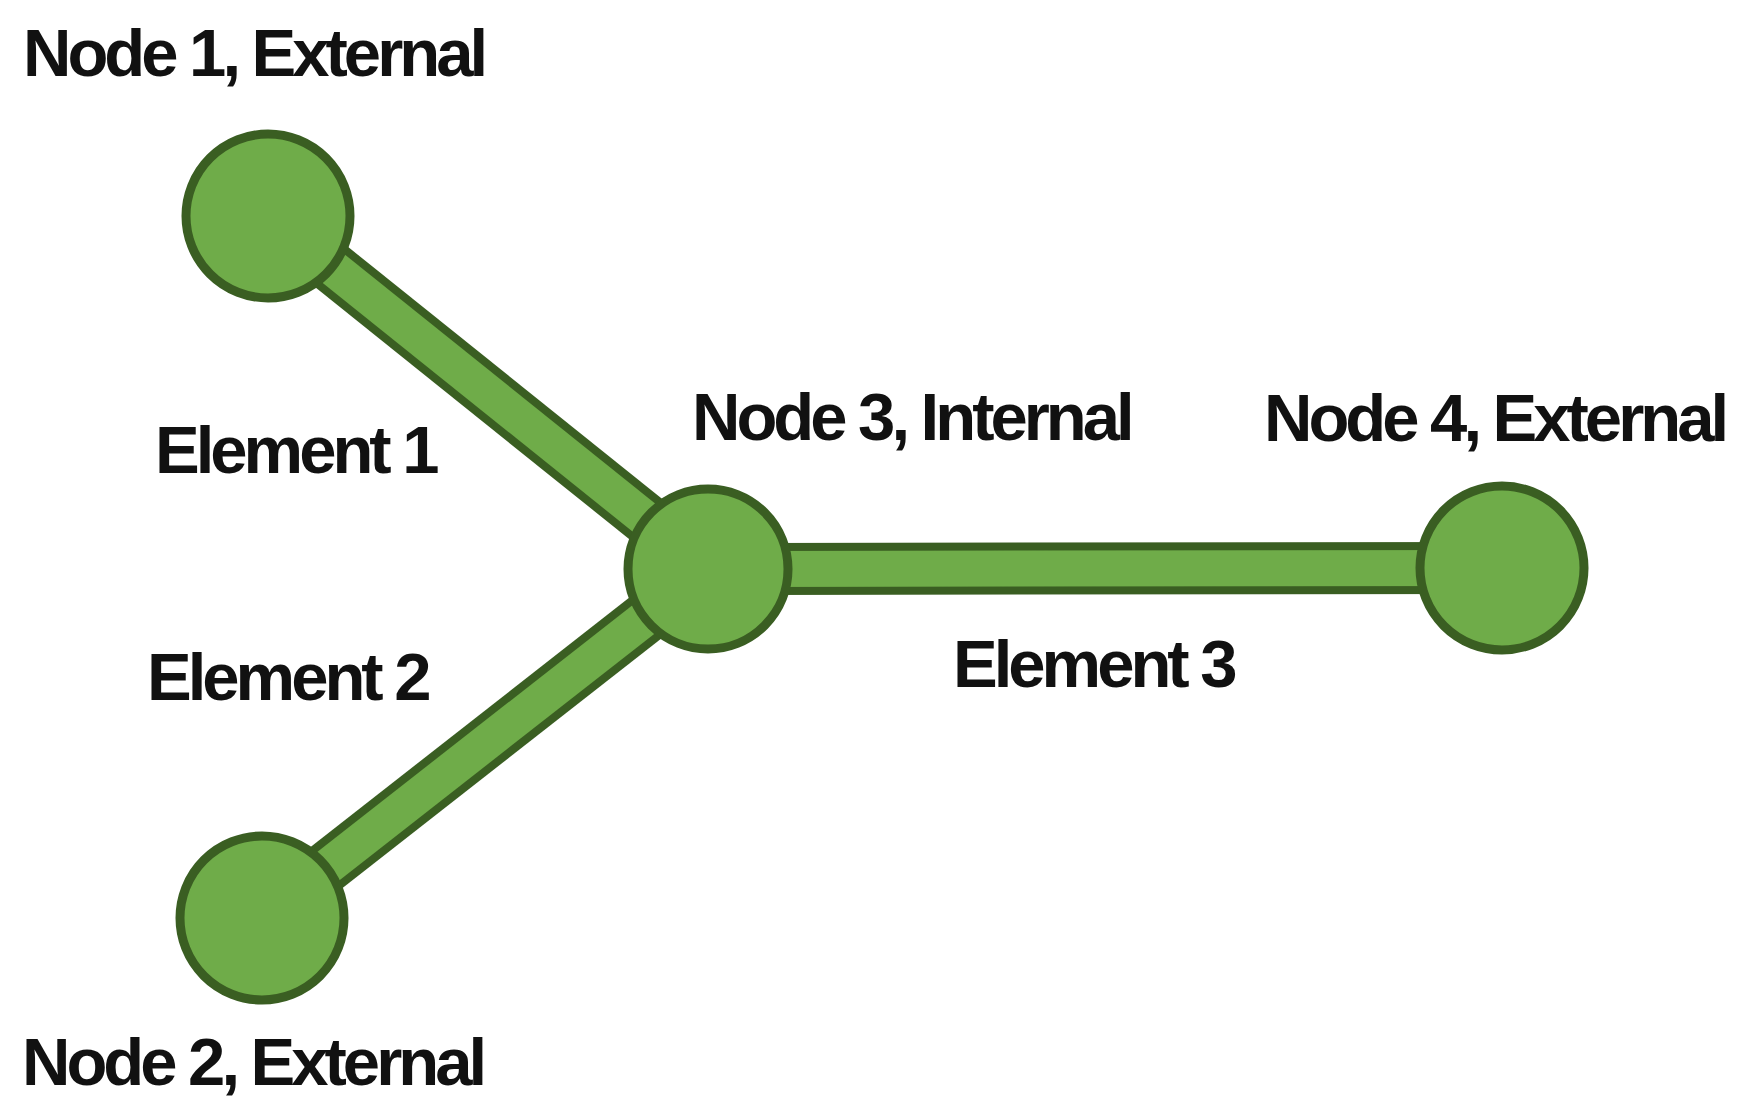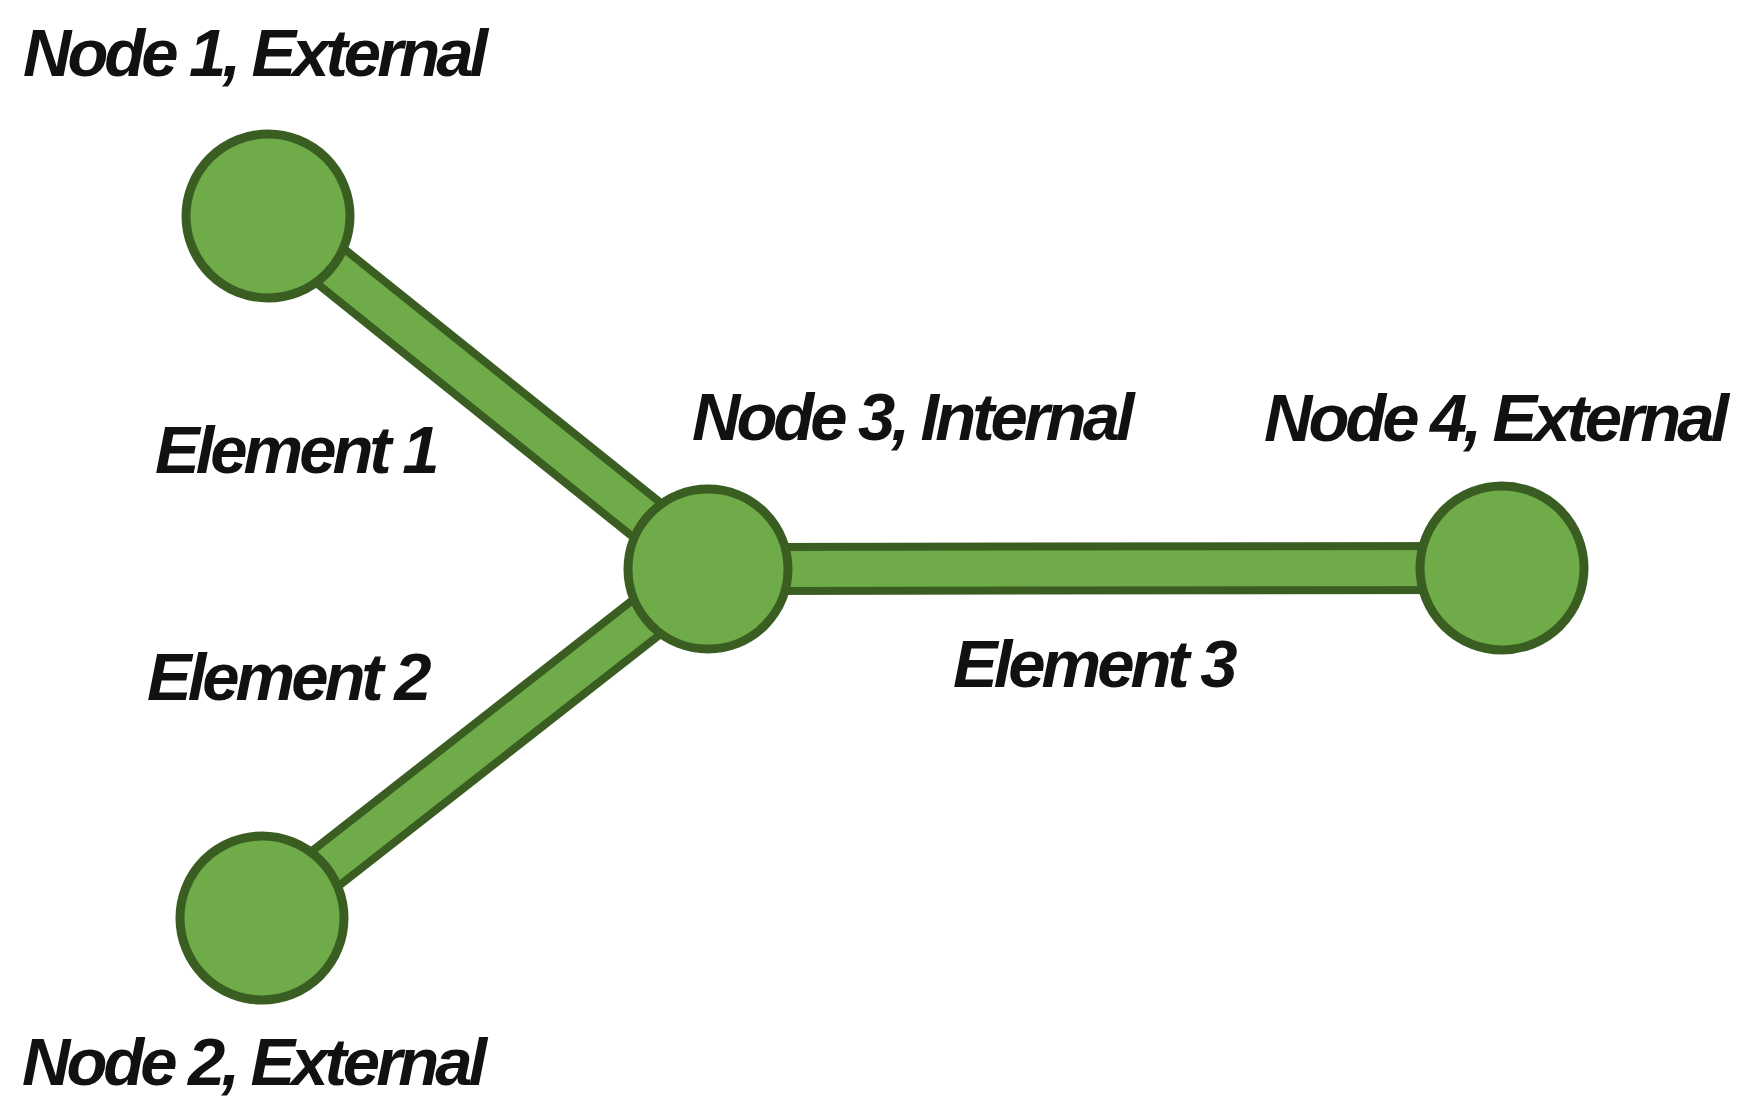--- a/index.html
+++ b/index.html
@@ -6,21 +6,20 @@
     margin: 0;
     padding: 0;
     background: #ffffff;
   }
   .stage {
     position: relative;
     width: 1752px;
     height: 1117px;
     background: #ffffff;
     overflow: hidden;
-    font-style: italic;
   }
   svg { display: block; }
   .label {
     font-family: "Liberation Sans", sans-serif;
     font-weight: bold;
     font-size: 67px;
     letter-spacing: -4px;
   }
   .edge-outer { stroke-linecap: butt; }
   .edge-inner { stroke-linecap: butt; }

